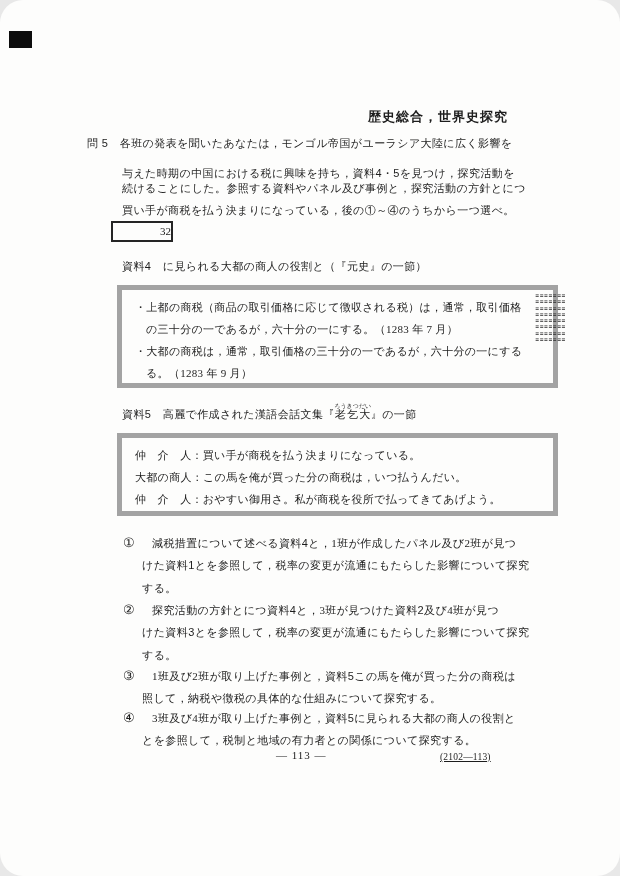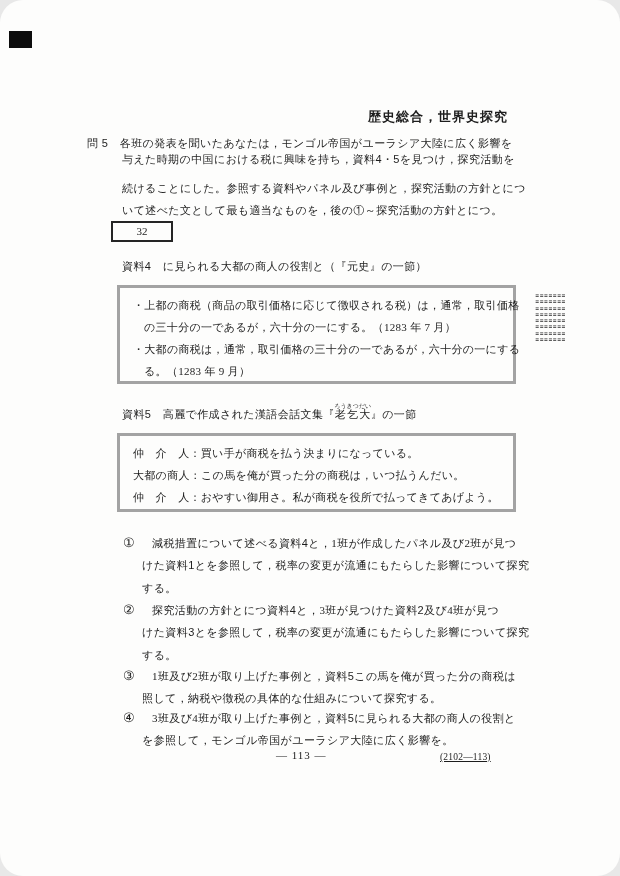--- a/index.html
+++ b/index.html
@@ -13,24 +13,24 @@
   .line {
     position:absolute; white-space:nowrap;
     font-size:11px; line-height:15px; letter-spacing:0.4px;
   }
   .b { font-weight:normal; font-family:"Liberation Sans","DejaVu Sans",sans-serif; }
   .hdr { font-size:13px; font-weight:bold; letter-spacing:1px;
          font-family:"Liberation Sans","DejaVu Sans",sans-serif; }
   .cnum { font-size:13px; line-height:15px; letter-spacing:0; }
   .answer-box {
     position:absolute; width:58px; height:17px;
-    border:2px solid #252525; text-align:center;
+    border:2px solid #252525; text-align:right;
     font-size:11px; line-height:17px;
   }
-  .src-box { position:absolute; border:3px solid #a3a3a3; background:transparent; }
+  .src-box { position:absolute; border:5px solid #a3a3a3; background:transparent;padding-left:38px; }
   .src-box .line { letter-spacing:0.3px; }
   .corner-mark { position:absolute; left:9px; top:31px; width:23px; height:17px; background:#0d0d0d; }
   .marginal {
     position:absolute; left:535px; top:293px; width:32px; height:51px;
     overflow:hidden; color:#2b2b2b;
   }
   .marginal .mrow {
     font-size:4.4px; line-height:6.3px; letter-spacing:0;
     white-space:nowrap; transform-origin:0 0;
   }
@@ -40,23 +40,23 @@
 </head>
 <body>
 
 <div class="page">
 
   <div class="corner-mark"></div>
 
   <div class="line hdr" style="left:368px;top:109px">歴史総合，世界史探究</div>
 
   <div class="line" style="left:87px;top:136px"><span class="b">問 5</span><span>　各班の発表を聞いたあなたは，モンゴル帝国がユーラシア大陸に広く影響を</span></div>
-  <div class="line" style="left:122px;top:152px"><span>与えた時期の中国における税に興味を持ち，</span><span class="b">資料4・5</span><span>を見つけ，探究活動を</span></div>
+  <div class="line" style="left:122px;top:166px"><span>与えた時期の中国における税に興味を持ち，</span><span class="b">資料4・5</span><span>を見つけ，探究活動を</span></div>
   <div class="line" style="left:122px;top:181px"><span>続けることにした。参照する資料や</span><span class="b">パネル</span><span>及び事例と，探究活動の方針とにつ</span></div>
-  <div class="line" style="left:122px;top:203px"><span>いて述べた文として最も適当なものを，後の①～探究活動の方針とにつ。</span></div>
+  <div class="line" style="left:122px;top:203px"><span>買い手が商税を払う決まりになっている，後の①～④のうちから一つ選べ。</span></div>
 
   <div class="answer-box" style="left:111px;top:221px">
     <span>32</span>
   </div>
 
   <div class="line" style="left:122px;top:259px"><span class="b">資料4</span><span>　に見られる大都の商人の役割と（『元史』の一節）</span></div>
   <div class="src-box" style="left:117px;top:285px;width:393px;height:93px">
     <div class="line" style="left:13px;top:10px"><span>・上都の商税（商品の取引価格に応じて徴収される税）は，通常，取引価格</span></div>
     <div class="line" style="left:24px;top:32px"><span>の三十分の一であるが，六十分の一にする。（1283 年 7 月）</span></div>
     <div class="line" style="left:13px;top:54px"><span>・大都の商税は，通常，取引価格の三十分の一であるが，六十分の一にする</span></div>
@@ -90,18 +90,18 @@
   <div class="line" style="left:152px;top:603px"><span>探究活動の方針とにつ</span><span class="b">資料4</span><span>と，3班が見つけた</span><span class="b">資料2</span><span>及び4班が見つ</span></div>
   <div class="line" style="left:142px;top:625px"><span>けた</span><span class="b">資料3</span><span>とを参照して，税率の変更が流通にもたらした影響について探究</span></div>
   <div class="line" style="left:142px;top:648px"><span>する。</span></div>
 
   <div class="line cnum" style="left:123px;top:668px">③</div>
   <div class="line" style="left:152px;top:669px"><span>1班及び2班が取り上げた事例と，</span><span class="b">資料5</span><span>この馬を俺が買った分の商税は</span></div>
   <div class="line" style="left:142px;top:691px"><span>照して，納税や徴税の具体的な仕組みについて探究する。</span></div>
 
   <div class="line cnum" style="left:123px;top:710px">④</div>
   <div class="line" style="left:152px;top:711px"><span>3班及び4班が取り上げた事例と，</span><span class="b">資料5</span><span>に見られる大都の商人の役割と</span></div>
-  <div class="line" style="left:142px;top:733px"><span>を参照して，モンゴル帝国がユーラシア大陸に広く影響を。</span></div>
+  <div class="line" style="left:142px;top:733px"><span>とを参照して，税制と地域の有力者との関係について探究する。</span></div>
 
   <div class="line" style="left:276px;top:748px;letter-spacing:1px">— 113 —</div>
   <div class="line footer-code" style="left:440px;top:750px">(2102—113)</div>
 
 </div>
 
 </body></html>

